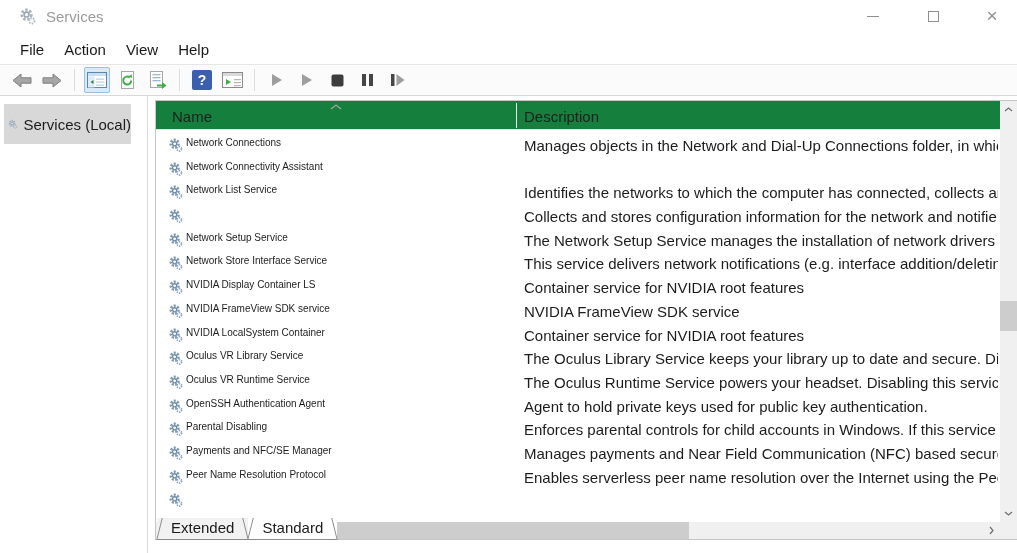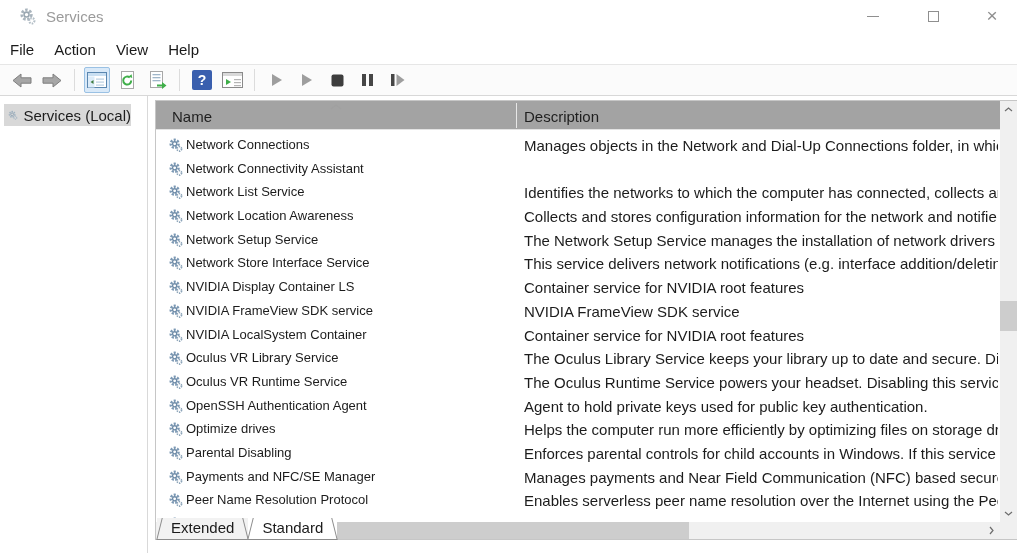--- a/index.html
+++ b/index.html
@@ -19,47 +19,47 @@
     font-family:"Liberation Sans","DejaVu Sans",sans-serif;color:var(--row_text);}
   .titlebar{position:absolute;left:8px;top:0;width:1017px;height:34px;background:#fff;}
   .app-icon{position:absolute;left:10px;top:7px;}
   .app-title{position:absolute;left:38px;top:8px;font-size:15px;color:var(--inactive_text);}
   .win-btn{position:absolute;top:0;width:44px;height:32px;display:flex;align-items:center;justify-content:center;color:#8f8f8f;}
   .win-min{left:843px;}
   .win-max{left:903px;}
   .win-close{left:962px;font-size:19px;font-weight:400;}
   .min-glyph{width:12px;height:1px;background:#8f8f8f;}
   .max-glyph{width:11px;height:11px;border:1px solid #8f8f8f;}
-  .menubar{position:absolute;left:0;top:34px;width:1017px;height:30px;background:#fff;padding-left:0;display:flex;align-items:center;}
+  .menubar{position:absolute;left:0;top:34px;width:1017px;height:30px;background:#fff;padding-left:10px;display:flex;align-items:center;}
   .menu-item{font-size:15px;padding:3px 10px;color:#1a1a1a;}
   .menu-item:first-child{padding-left:10px;}
   .toolbar{position:absolute;left:0;top:64px;width:1017px;height:32px;background:#fbfbfb;
     border-top:1px solid #e6e6e6;border-bottom:1px solid #d8d8d8;display:flex;align-items:center;padding-left:7px;}
   .tb-sep{width:1px;height:22px;background:#dcdcdc;margin:0 7px;}
   .tb-btn{width:26px;height:26px;display:flex;align-items:center;justify-content:center;margin:0 2px;}
   .tb-btn.active{background:var(--toolbar_active_bg);border:1px solid var(--toolbar_active_border);border-radius:2px;}
   .help-box{width:20px;height:20px;background:var(--help_blue);border-radius:2px;color:#fff;
     font-size:14px;font-weight:bold;display:flex;align-items:center;justify-content:center;}
   .main{position:absolute;left:0;top:96px;width:1017px;height:457px;background:#fff;}
   .sidebar{position:absolute;left:0;top:0;width:148px;height:457px;border-right:1px solid #d9d9d9;background:#fff;}
-  .sidebar-item{position:absolute;left:4px;top:8px;width:127px;height:22px;display:flex;align-items:center;
+  .sidebar-item{position:absolute;left:4px;top:8px;width:127px;height:40px;display:flex;align-items:center;
     background:var(--selection_bg);padding-left:3px;}
   .sidebar-item .label{font-size:15px;margin-left:5px;white-space:nowrap;}
   .listpanel{position:absolute;left:155px;top:4px;width:862px;height:440px;
     border:1px solid var(--panel_border);border-right:none;background:#fff;}
-  .lheader{position:absolute;left:0;top:0;right:0;height:29px;border-bottom:1px solid #e3e3e3;background:#a3a3a3;}
+  .lheader{position:absolute;left:0;top:0;right:0;height:29px;border-bottom:1px solid #e3e3e3;background:#15803d;}
   .col-head{position:absolute;top:7px;font-size:15px;color:#1f1f1f;white-space:nowrap;}
   .col-head.name{left:16px;}
   .col-head.desc{left:368px;}
   .col-divider{position:absolute;left:360px;top:2px;width:1px;height:25px;background:#e7e7e7;}
   .sort-chevron{position:absolute;left:174px;top:3px;}
   .rows{position:absolute;left:0;top:29px;right:17px;bottom:17px;overflow:hidden;padding-top:4px;}
   .row{position:relative;height:23.7px;}
   .row-gear{position:absolute;left:11px;top:3px;}
-  .cell-name{position:absolute;left:30px;top:3px;font-size:13px;white-space:nowrap;overflow:hidden;max-width:325px;}
+  .cell-name{position:absolute;left:30px;top:3px;font-size:10px;white-space:nowrap;overflow:hidden;max-width:325px;}
   .cell-desc{position:absolute;left:368px;top:3px;right:2px;font-size:15px;white-space:nowrap;overflow:hidden;}
   .vscroll{position:absolute;right:0;top:0;width:17px;bottom:17px;background:var(--scrollbar_track);}
   .vscroll .arrow{position:absolute;left:0;width:17px;height:17px;display:flex;align-items:center;justify-content:center;}
   .vscroll .up{top:0;} .vscroll .down{bottom:0;}
   .vthumb{position:absolute;left:0;top:200px;width:17px;height:30px;background:var(--scrollbar_thumb);}
   .hscroll{position:absolute;left:0;bottom:0;right:17px;height:17px;background:var(--scrollbar_track);}
   .hscroll .arrow{position:absolute;top:0;width:17px;height:17px;display:flex;align-items:center;justify-content:center;}
   .hscroll .left{left:0;} .hscroll .right{right:0;}
   .hthumb{position:absolute;left:17px;top:0;width:516px;height:17px;background:var(--scrollbar_thumb);}
   .scroll-corner{position:absolute;right:0;bottom:0;width:17px;height:17px;background:var(--scrollbar_track);}
@@ -235,21 +235,20 @@
           </svg>
           <span class="cell-name">Network List Service</span>
           <span class="cell-desc">Identifies the networks to which the computer has connected, collects and</span>
         </div>
         <div class="row">
           <svg class="row-gear" viewBox="0 0 20 20" width="17" height="17">
             <circle cx="9" cy="8" r="4.6" fill="none" stroke="#7b98b4" stroke-width="3" stroke-dasharray="2.4 1.6"></circle>
             <circle cx="9" cy="8" r="2.4" fill="none" stroke="#6d8aa6" stroke-width="1.5"></circle>
             <circle cx="14.5" cy="14" r="2.6" fill="none" stroke="#8ba3b8" stroke-width="2" stroke-dasharray="1.5 1.1"></circle>
           </svg>
-          <span class="cell-name">Network Location Awareness</span>
           <span class="cell-desc">Collects and stores configuration information for the network and notifie</span>
         </div>
         <div class="row">
           <svg class="row-gear" viewBox="0 0 20 20" width="17" height="17">
             <circle cx="9" cy="8" r="4.6" fill="none" stroke="#7b98b4" stroke-width="3" stroke-dasharray="2.4 1.6"></circle>
             <circle cx="9" cy="8" r="2.4" fill="none" stroke="#6d8aa6" stroke-width="1.5"></circle>
             <circle cx="14.5" cy="14" r="2.6" fill="none" stroke="#8ba3b8" stroke-width="2" stroke-dasharray="1.5 1.1"></circle>
           </svg>
           <span class="cell-name">Network Setup Service</span>
           <span class="cell-desc">The Network Setup Service manages the installation of network drivers an</span>
@@ -309,29 +308,20 @@
           <span class="cell-desc">The Oculus Runtime Service powers your headset. Disabling this service wi</span>
         </div>
         <div class="row">
           <svg class="row-gear" viewBox="0 0 20 20" width="17" height="17">
             <circle cx="9" cy="8" r="4.6" fill="none" stroke="#7b98b4" stroke-width="3" stroke-dasharray="2.4 1.6"></circle>
             <circle cx="9" cy="8" r="2.4" fill="none" stroke="#6d8aa6" stroke-width="1.5"></circle>
             <circle cx="14.5" cy="14" r="2.6" fill="none" stroke="#8ba3b8" stroke-width="2" stroke-dasharray="1.5 1.1"></circle>
           </svg>
           <span class="cell-name">OpenSSH Authentication Agent</span>
           <span class="cell-desc">Agent to hold private keys used for public key authentication.</span>
-        </div>
-        <div class="row">
-          <svg class="row-gear" viewBox="0 0 20 20" width="17" height="17">
-            <circle cx="9" cy="8" r="4.6" fill="none" stroke="#7b98b4" stroke-width="3" stroke-dasharray="2.4 1.6"></circle>
-            <circle cx="9" cy="8" r="2.4" fill="none" stroke="#6d8aa6" stroke-width="1.5"></circle>
-            <circle cx="14.5" cy="14" r="2.6" fill="none" stroke="#8ba3b8" stroke-width="2" stroke-dasharray="1.5 1.1"></circle>
-          </svg>
-          <span class="cell-name">Optimize drives</span>
-          <span class="cell-desc">Helps the computer run more efficiently by optimizing files on storage dr</span>
         </div>
         <div class="row">
           <svg class="row-gear" viewBox="0 0 20 20" width="17" height="17">
             <circle cx="9" cy="8" r="4.6" fill="none" stroke="#7b98b4" stroke-width="3" stroke-dasharray="2.4 1.6"></circle>
             <circle cx="9" cy="8" r="2.4" fill="none" stroke="#6d8aa6" stroke-width="1.5"></circle>
             <circle cx="14.5" cy="14" r="2.6" fill="none" stroke="#8ba3b8" stroke-width="2" stroke-dasharray="1.5 1.1"></circle>
           </svg>
           <span class="cell-name">Parental Disabling</span>
           <span class="cell-desc">Enforces parental controls for child accounts in Windows. If this service is</span>
         </div>

